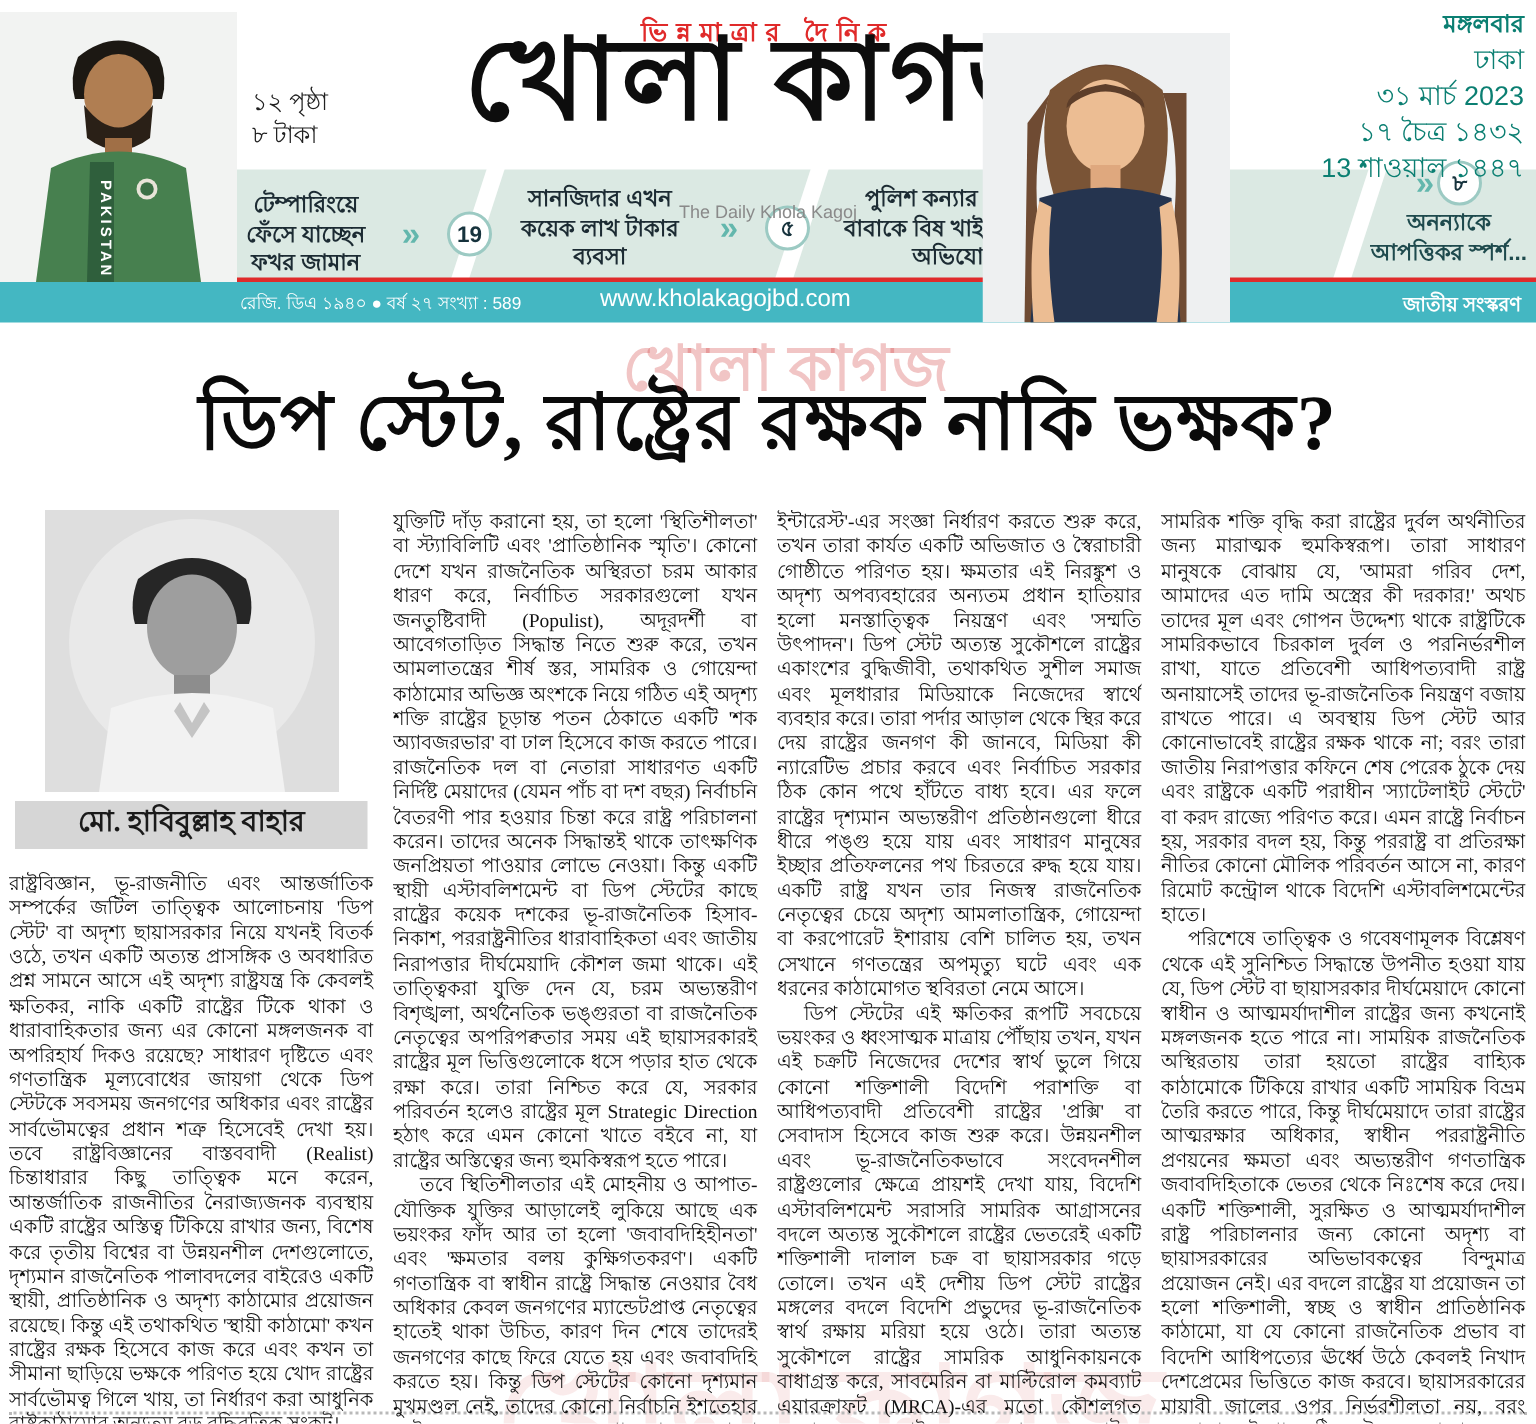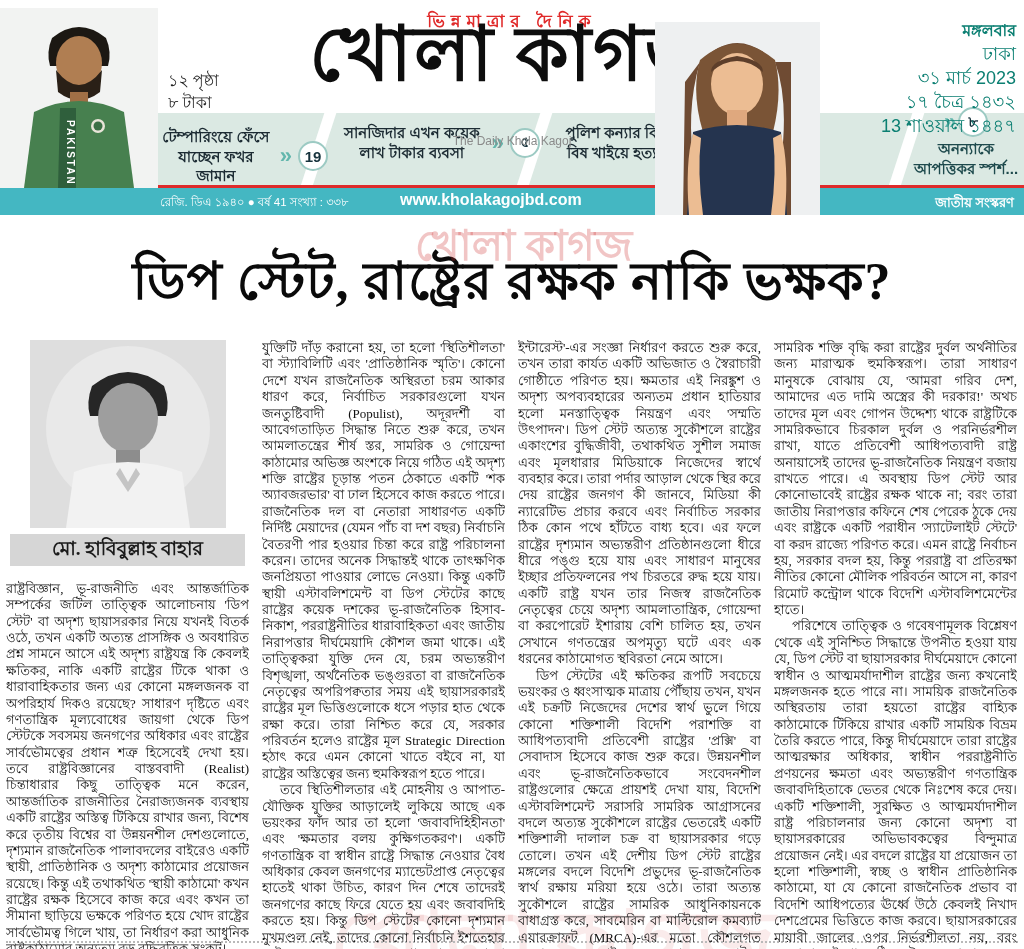--- a/index.html
+++ b/index.html
@@ -11,38 +11,38 @@
   .masthead { position:relative; height:215px; }
   .tagline { position:absolute; left:0; right:0; top:8px; text-align:center;
              color:#e02a2a; font-weight:bold; font-size:17px; letter-spacing:6px;
              font-family:Liberation Serif, serif; z-index:4; }
   .logo { position:absolute; left:0; right:0; top:16px; text-align:center;
           font-size:76px; font-weight:900; color:#0d0d0d; line-height:1;
           z-index:4; letter-spacing:2px; }
   .logo-sub { position:absolute; left:0; right:0; top:97px; text-align:center;
               color:#8a8a8a; font-size:12px; font-family:"Liberation Sans", sans-serif;
               z-index:4;margin-top:37px; }
-  .pages-price { position:absolute; left:168px; top:70px; font-size:16px; color:#222;
+  .pages-price { position:absolute; left:168px; top:58px; font-size:16px; color:#222;
                  line-height:1.4; z-index:4; text-align:left; }
-  .dateblock { position:absolute; right:8px; top:20px; text-align:right;
+  .dateblock { position:absolute; right:8px; top:6px; text-align:right;
                color:#0b7f72; z-index:6; line-height:1.35;
                font-family:"Liberation Sans", sans-serif; }
   .dateblock .d0 { font-size:16px; font-weight:bold; }
   .dateblock .d { font-size:18px; }
 
   .photo { position:absolute; z-index:5; }
   #cricketer { left:0; top:8px; width:158px; height:180px; }
   #model { left:655px; top:22px; width:165px; height:193px; }
 
   
   .teaser-strip { position:absolute; left:0; top:113px; width:1024px; height:75px;
                   background:#dbe9e3; z-index:1; }
   .slash { position:absolute; top:-4px; width:12px; height:84px; background:#fff;
            transform:skewX(-18deg); }
-  .teaser { position:absolute; display:flex; align-items:center; gap:8px; z-index:2;
+  .teaser { position:absolute; display:flex; align-items:center; gap:20px; z-index:2;
             font-family:"Liberation Sans", sans-serif; }
   .teaser-text { font-weight:bold; font-size:15px; color:#1c2b33; text-align:center;
                  line-height:1.3; }
   .chev { color:#63b7ad; font-size:22px; font-weight:bold; letter-spacing:-2px; }
   .pgnum { width:30px; height:30px; border-radius:50%; background:#fff;
            border:2px solid #9ccac3; color:#16323c; font-weight:bold; font-size:15px;
            display:flex; align-items:center; justify-content:center; flex:0 0 auto; }
   #teaser-4 { right:4px; top:-6px; width:108px; flex-direction:column; gap:2px; }
   #teaser-4 .teaser-text { color:#1e4a4d; }
 
@@ -51,21 +51,21 @@
   #wm-strip { left:415px; top:100px; font-size:42px; }
   #wm-body  { left:330px; top:540px; font-size:86px; color:rgba(210,60,55,0.10); z-index:0; }
 
   
   .redline { position:absolute; left:0; top:185px; width:1024px; height:3px;
              background:#df2b2b; z-index:2; }
   .infobar { position:absolute; left:0; top:188px; width:1024px; height:27px;
              background:#44b7c2; z-index:2; color:#fff;
              font-family:"Liberation Sans", sans-serif; }
   .reg { position:absolute; left:160px; top:6px; font-size:11.5px; }
-  .website { position:absolute; left:400px; top:3px; font-size:16px; font-weight:bold;
+  .website { position:absolute; left:400px; top:3px; font-size:16px; font-weight:normal;
              color:#fff; text-decoration:none; }
   .fb { position:absolute; left:700px; top:4px; display:flex; gap:5px; align-items:center;
         font-size:13px; color:#fff; text-decoration:none; }
   .fb-circle { width:16px; height:16px; border-radius:50%; background:#fff; color:#2e9fae;
                font-weight:bold; font-size:12px; display:flex; align-items:center;
                justify-content:center; font-family:"Liberation Serif", serif; }
   .edition { position:absolute; right:10px; top:5px; font-size:13px; font-weight:bold; }
 
   
   .headline { text-align:center; padding:26px 0 8px; font-size:52px; font-weight:900;
@@ -165,21 +165,21 @@
           <div class="pgnum">৮</div>
         </div>
         <div class="teaser-text">অনন্যাকে আপত্তিকর স্পর্শ...</div>
       </div>
 
       <div class="watermark" id="wm-strip">খোলা কাগজ</div>
     </div>
 
     <div class="redline"></div>
     <div class="infobar">
-      <span class="reg">রেজি. ডিএ ১৯৪০ ● বর্ষ 41 সংখ্যা : ৩৩৮</span>
+      <span class="reg">রেজি. ডিএ ১৯৪০ ● বর্ষ ২৭ সংখ্যা : 589</span>
       <a class="website" href="#">www.kholakagojbd.com</a>
       <a class="fb" href="#">
         <span class="fb-circle">f</span>
         <span>kholakagojnews</span>
       </a>
       <span class="edition">জাতীয় সংস্করণ</span>
     </div>
   </div>
 
   <div class="headline">ডিপ স্টেট, রাষ্ট্রের রক্ষক নাকি ভক্ষক?</div>

